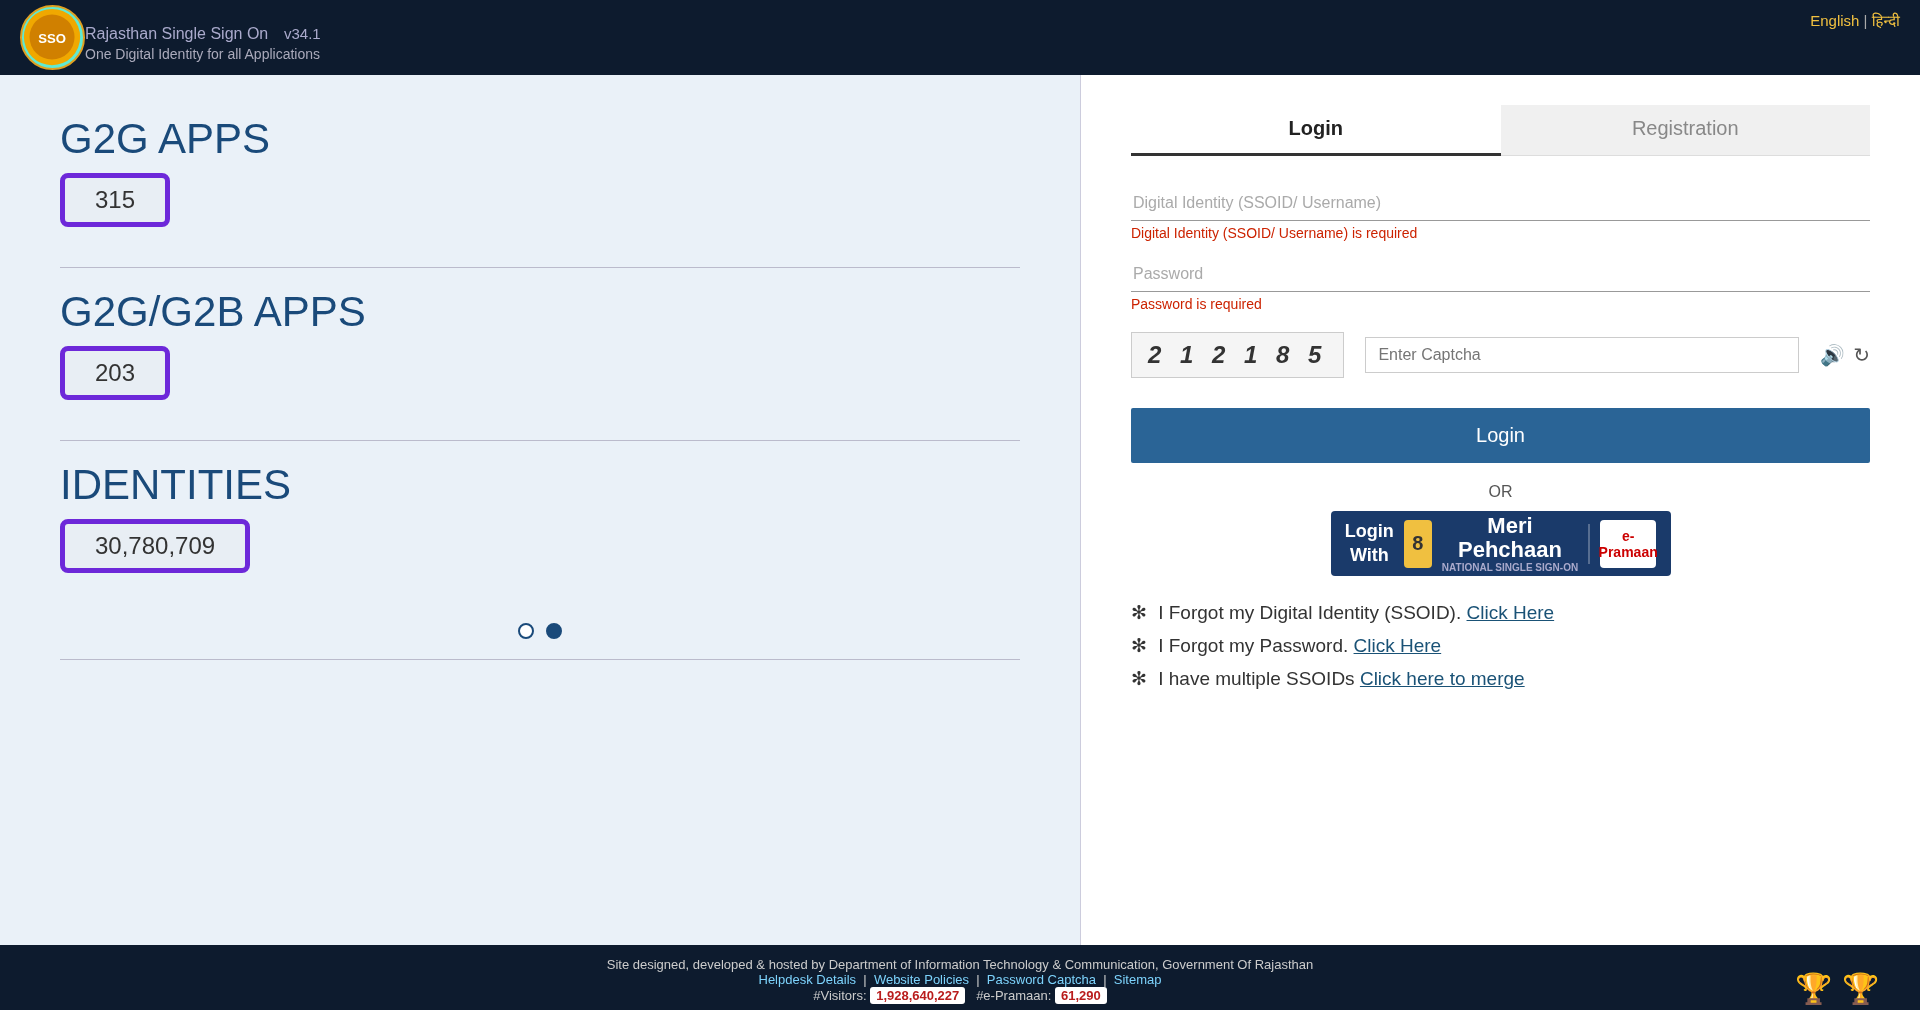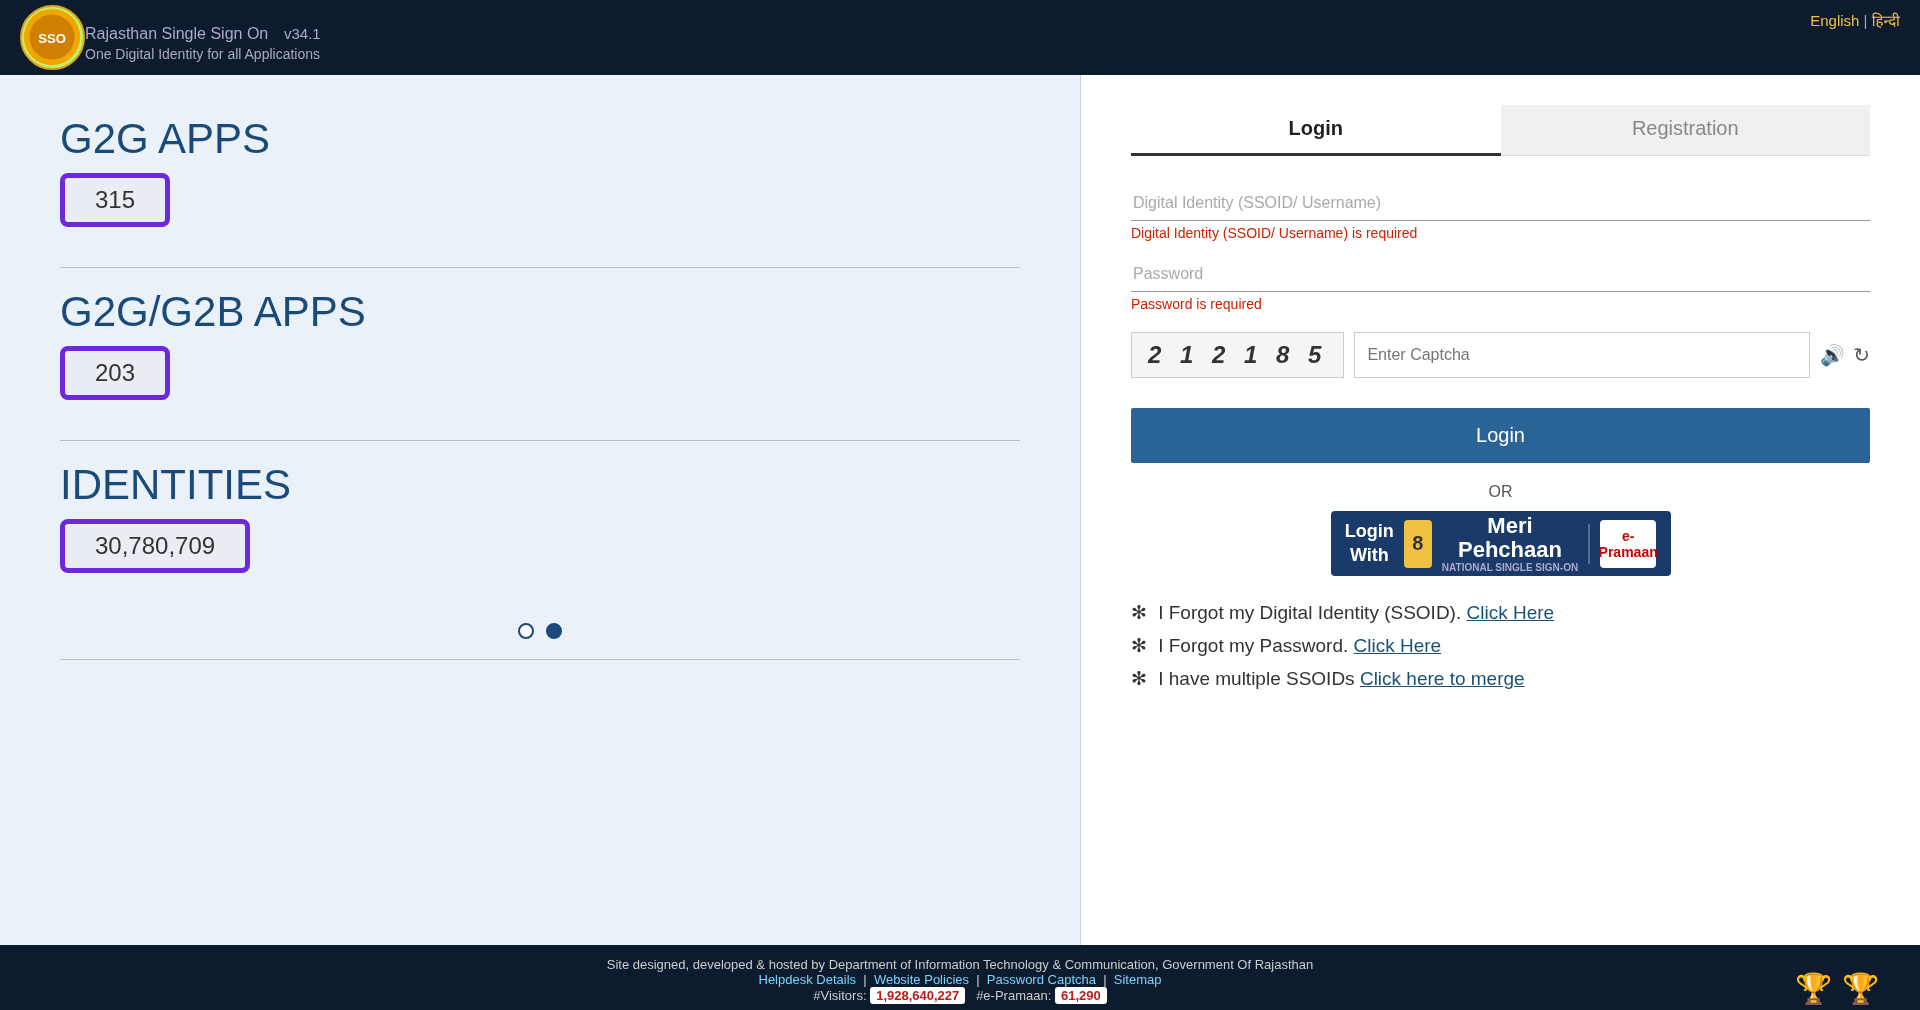--- a/index.html
+++ b/index.html
@@ -141,21 +141,22 @@
     .error-text {
       color: #cc2200;
       font-size: 14px;
       margin-top: 4px;
       margin-bottom: 16px;
     }
 
     
     .captcha-row {
       display: flex;
-      gap: 10px;
+      align-items: center;
+      gap: 21px;
       margin: 20px 0;
     }
     .captcha-box {
       background: #f5f5f5;
       border: 1px solid #ccc;
       padding: 8px 16px;
       font-size: 24px;
       letter-spacing: 6px;
       color: #333;
       font-style: italic;
@@ -290,21 +291,21 @@
       display: flex;
       gap: 10px;
     }
     .trophy { font-size: 30px; color: #f0c040; }
 
     
     .logo-circle {
       width: 65px;
       height: 65px;
       border-radius: 50%;
-      background: #bef264;
+      background: #5eead4;
       display: flex;
       align-items: center;
       justify-content: flex-start;
       overflow: hidden;
       border: 2px solid #e0a020;
     }
   </style>
 </head>
 <body>
 

